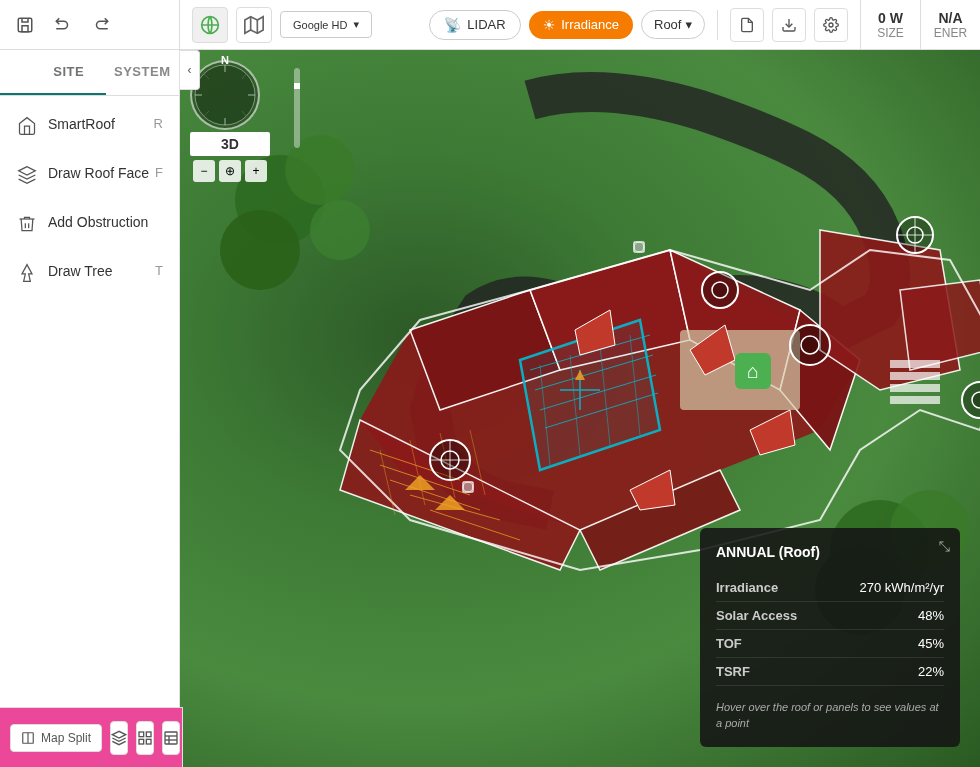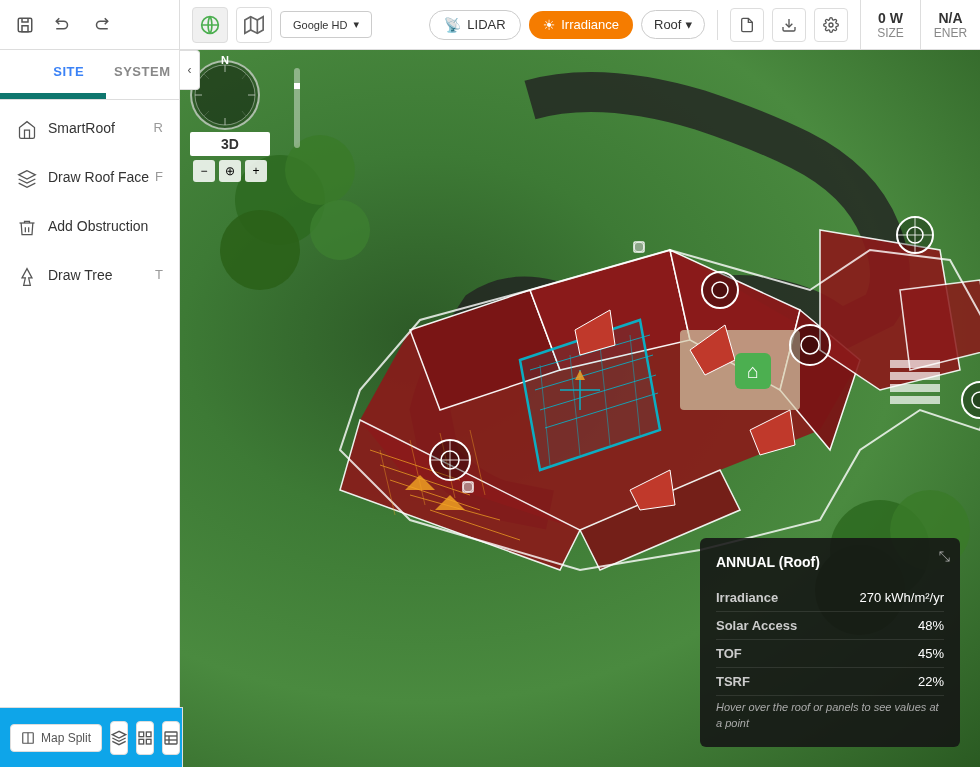--- a/index.html
+++ b/index.html
@@ -72,35 +72,35 @@
       display: flex; align-items: center; justify-content: center;
       cursor: pointer; z-index: 95; border-radius: 0 4px 4px 0; color: #555; font-size: 12px;
     }
     .sidebar-tabs {
       display: flex; border-bottom: 1px solid #ddd;
     }
     .sidebar-tab {
       flex: 1; padding: 14px 0; text-align: center; font-size: 13px; font-weight: 600;
       cursor: pointer; color: #888; letter-spacing: 0.5px;
     }
-    .sidebar-tab.active { color: #3b82f6; border-bottom: 6px solid #0f766e; padding-left: 32px; }
+    .sidebar-tab.active { color: #737373; border-bottom: 2px solid #0f766e; padding-left: 32px; }
     .sidebar-menu { flex: 1; padding: 8px 0; }
     .menu-item {
       display: flex; gap: 10px; padding: 12px 16px;
       cursor: pointer; color: #333; font-size: 14px; position: relative;
     }
     .menu-item .shortcut {
       position: absolute; right: 16px; color: #999; font-size: 13px;
     }
     .menu-item-icon { width: 22px; text-align: center; font-size: 18px; }
 
     
     .bottom-toolbar {
       position: absolute; bottom: 0; left: 0; width: 183px; height: 60px;
-      background: #0ea5e9; border-top: 1px solid #ddd; border-right: 1px solid #e0e0e0;
+      background: #ec4899; border-top: 1px solid #ddd; border-right: 1px solid #e0e0e0;
       display: flex; align-items: center; gap: 8px; padding: 0 10px; z-index: 90;
     }
     .bottom-btn {
       display: flex; align-items: center; gap: 6px; padding: 6px 10px;
       border: 1px solid #ddd; border-radius: 4px; cursor: pointer; font-size: 12px; color: #555;
       background: #fff; white-space: nowrap;
     }
     .bottom-icon-btn {
       width: 34px; height: 34px; display: flex; align-items: center; justify-content: center;
       border: 1px solid #ddd; border-radius: 4px; cursor: pointer; color: #555; background: #fff;
@@ -149,21 +149,21 @@
     }
     .info-panel-title { font-size: 14px; font-weight: 700; margin-bottom: 14px; color: #fff; }
     .info-row {
       display: flex; justify-content: space-between; align-items: center;
       padding: 6px 0; border-bottom: 1px solid rgba(255,255,255,0.1);
       font-size: 13px;
     }
     .info-row:last-of-type { border-bottom: none; }
     .info-label { color: #ccc; font-weight: 600; }
     .info-value { color: #fff; font-weight: 400; }
-    .info-hint { font-size: 11px; color: #aaa; margin-top: 4px; font-style: italic; line-height: 1.4; }
+    .info-hint { font-size: 11px; color: #aaa; margin-top: 14px; font-style: italic; line-height: 1.4; }
     .expand-btn {
       position: absolute; top: 10px; right: 10px;
       color: #aaa; cursor: pointer; font-size: 14px;
     }
 
     
     .map-svg {
       position: absolute; inset: 0; width: 100%; height: 100%;
     }
   </style>

